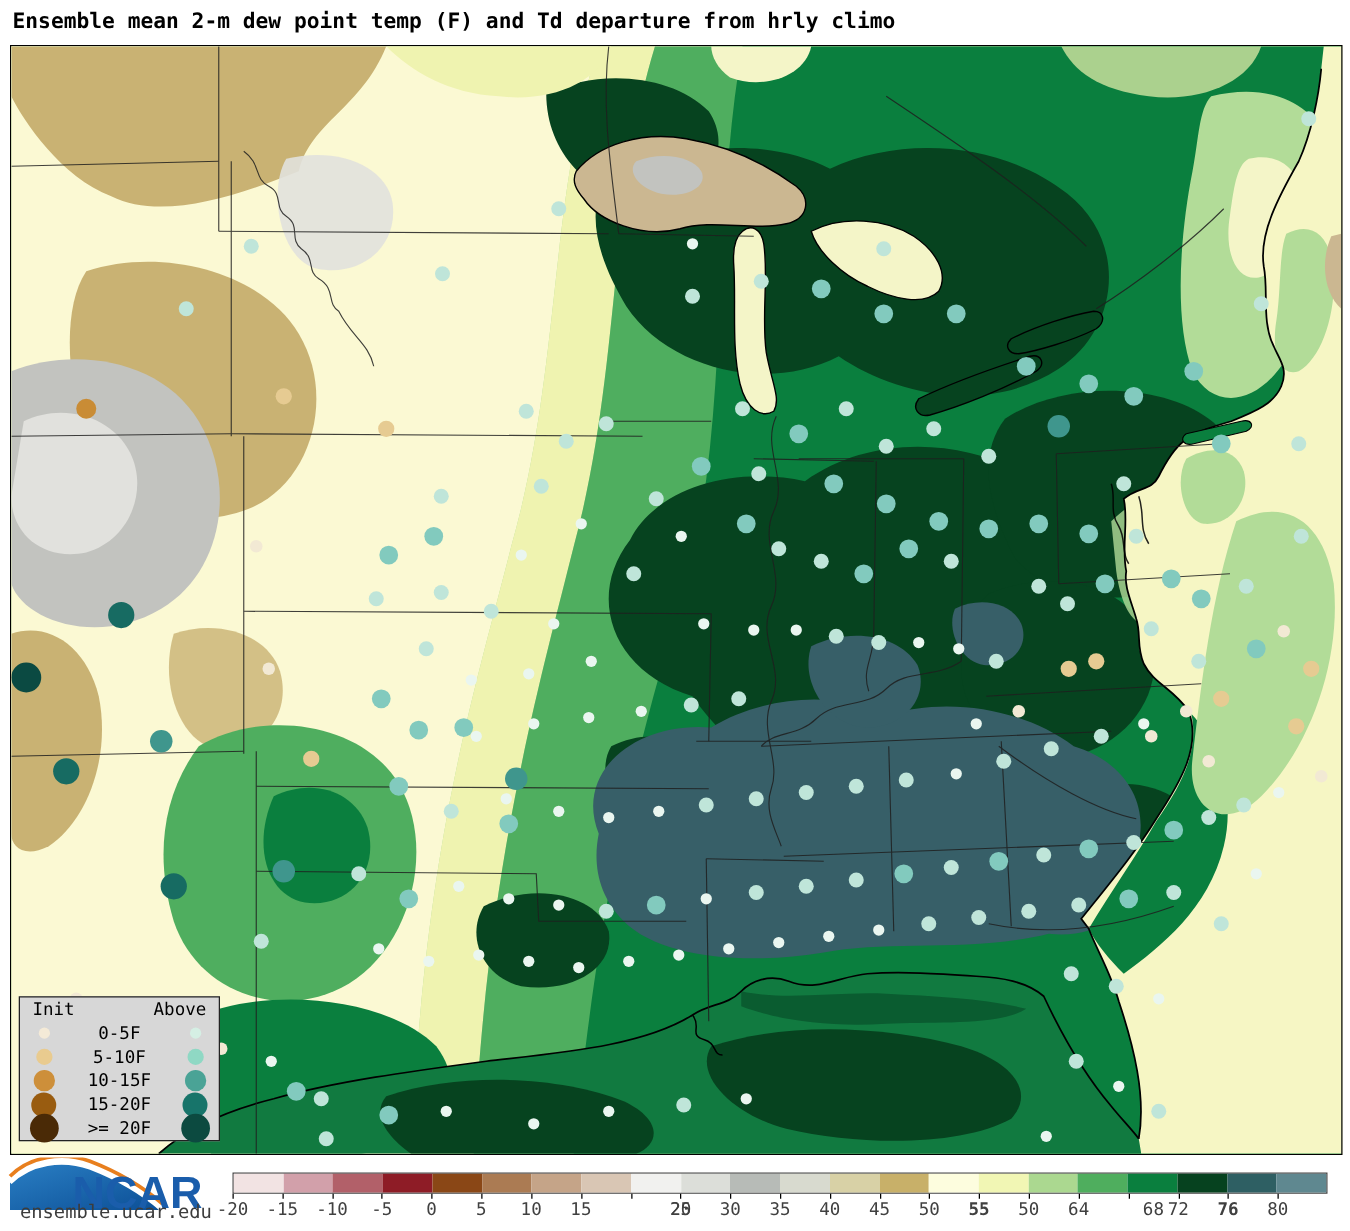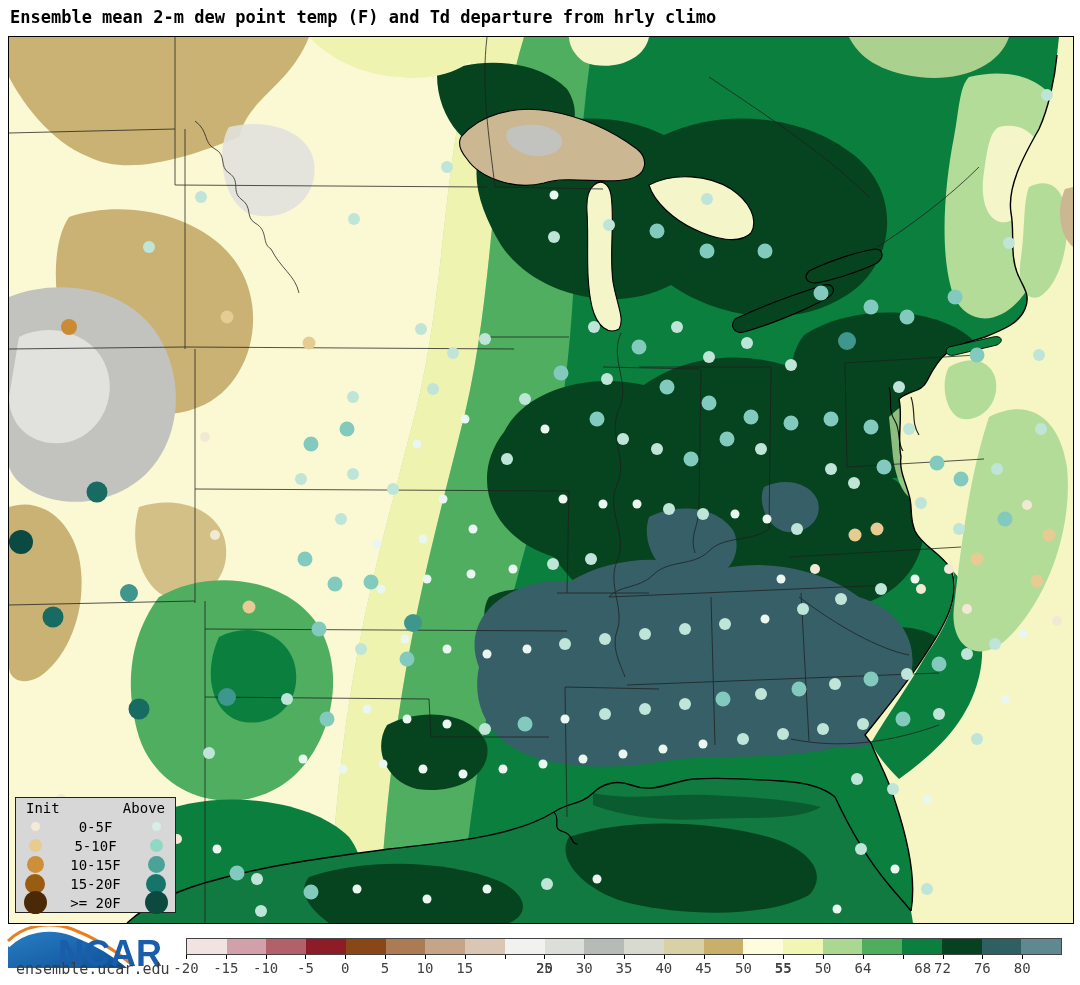--- a/index.html
+++ b/index.html
@@ -493,19 +493,19 @@
         <span class="tlab" style="left: 68.1818%; font-weight: bold;">55</span>
         <div class="tick" style="left: 72.7273%;"></div>
         <span class="tlab" style="left: 72.7273%;">50</span>
         <div class="tick" style="left: 77.2727%;"></div>
         <span class="tlab" style="left: 77.2727%; text-align: center;">64</span>
         <div class="tick" style="left: 81.8182%;"></div>
         <span class="tlab" style="left: 81.8182%; margin-left: 20px;">68</span>
         <div class="tick" style="left: 86.3636%;"></div>
         <span class="tlab" style="left: 86.3636%;">72</span>
         <div class="tick" style="left: 90.9091%;"></div>
-        <span class="tlab" style="left: 90.9091%;">76</span>
+        <span class="tlab" style="left: 90.9091%; font-weight: bold;">76</span>
         <div class="tick" style="left: 95.4545%;"></div>
         <span class="tlab" style="left: 95.4545%;">80</span>
       </div>
   </div>
 
 </div>
 
 </body></html>

